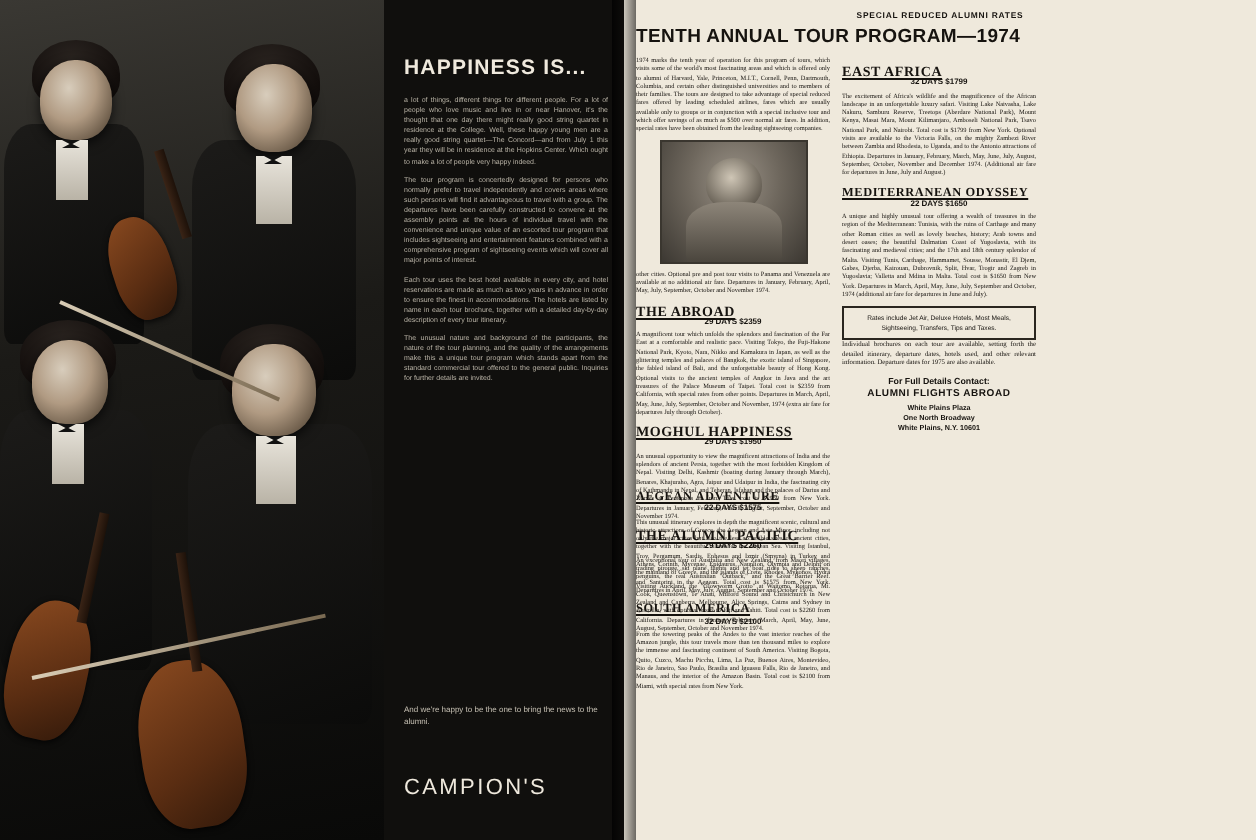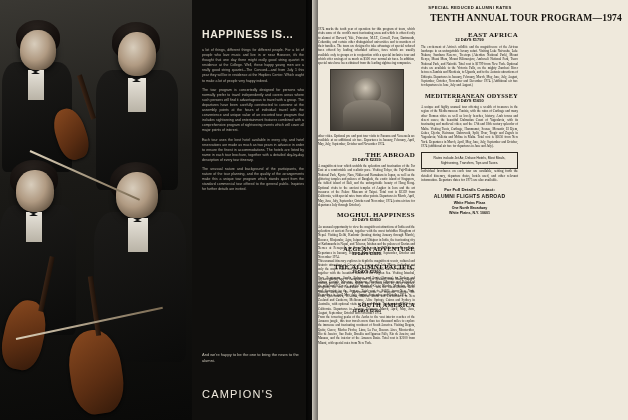--- a/index.html
+++ b/index.html
@@ -151,47 +151,48 @@
   }
   .alumni-rates {
     text-align: center;
     font-size: 4.2px;
     font-weight: bold;
     letter-spacing: .4px;
     font-family: "Liberation Sans", sans-serif;
     margin-bottom: 3px;
   }
   .main-title {
-    text-align: right;
+    text-align: left;
     font-size: 9.5px;
     font-weight: bold;
     letter-spacing: .2px;
-    font-family: Liberation Serif, serif;
+    font-family: Liberation Sans, sans-serif;
     margin-bottom: 4px;
     border-bottom: 0;
   }
   .cols {
     display: flex;
     gap: 6px;
   }
   .col {
     width: 97px;
     font-size: 3.2px;
     line-height: 4.3px;
     text-align: justify;
     font-family: "Liberation Serif", serif;
   }
   .col p { margin: 0 0 3px 0; }
   .tour-head {
-    text-align: right;
+    text-align: left;
     font-weight: bold;
     font-size: 7px;
     letter-spacing: .3px;
     margin: 6px 0 1px 0;
     font-family: "Liberation Serif", serif;
+    text-decoration: underline;
   }
   .tour-head.sm { font-size: 6.2px; }
   .tour-sub {
     text-align: center;
     font-weight: bold;
     font-size: 4px;
     margin-bottom: 2px;
     font-family: "Liberation Sans", sans-serif;
   }
   .buddha {

